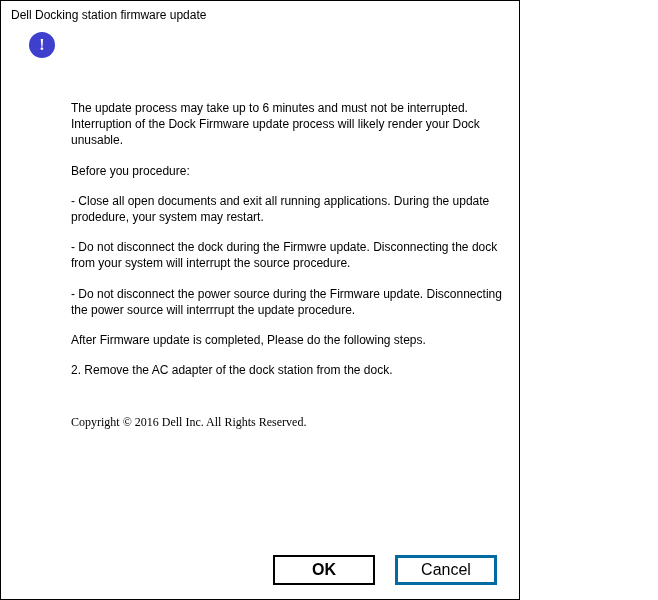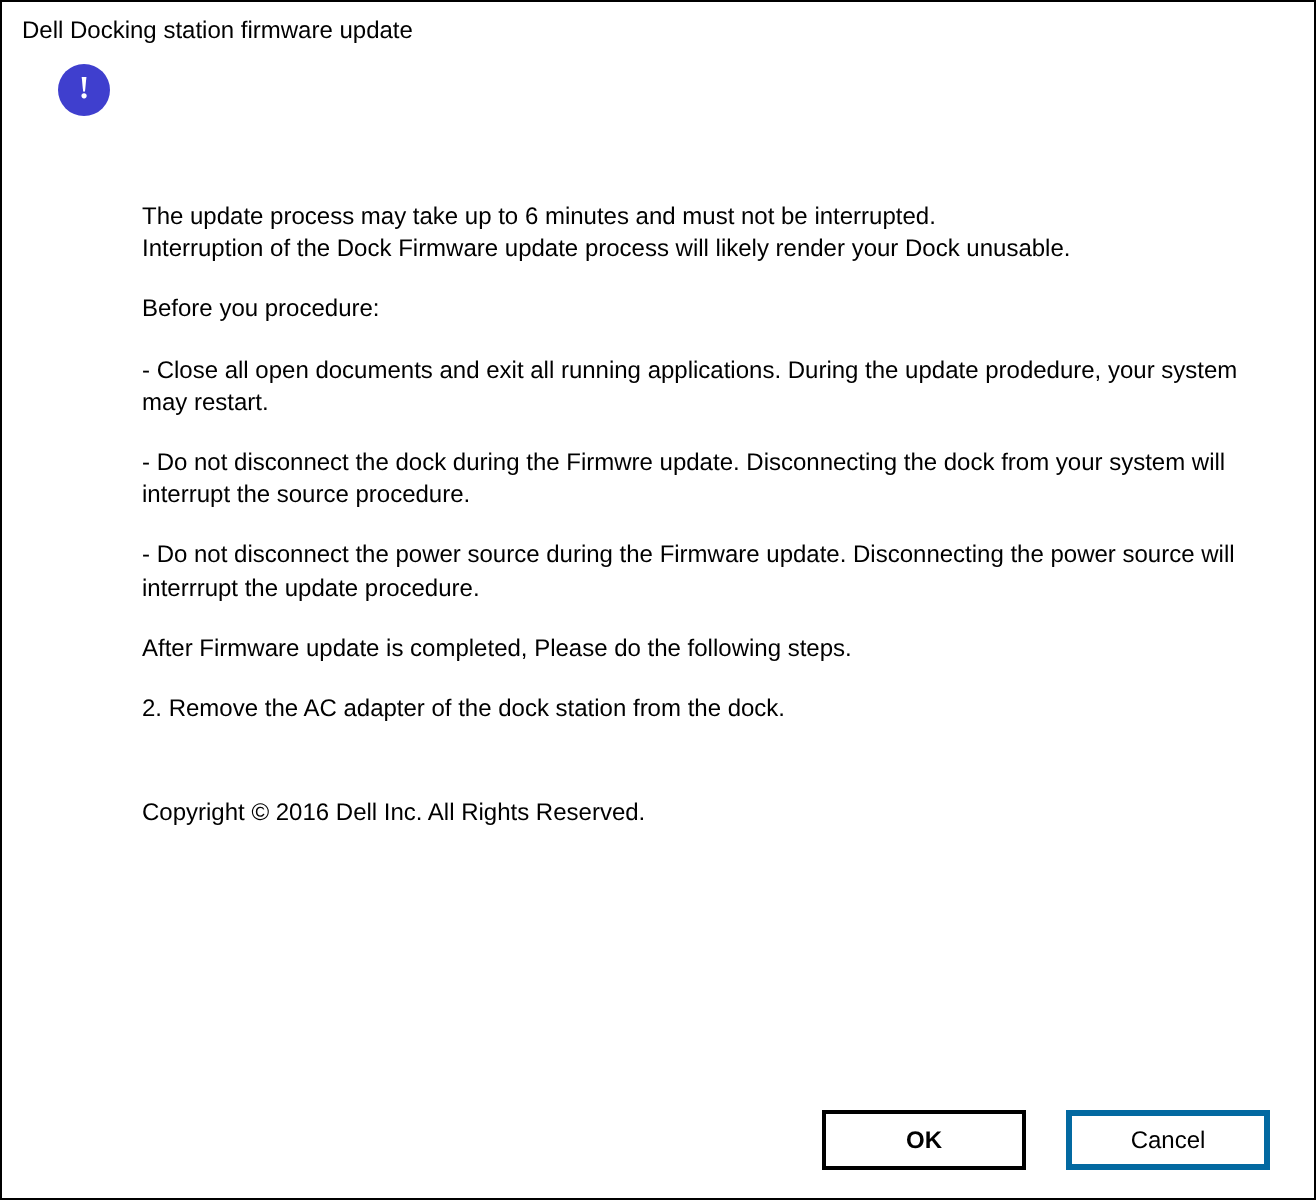--- a/index.html
+++ b/index.html
@@ -7,21 +7,21 @@
       padding: 0;
       box-sizing: border-box;
     }
     body {
       font-family: Arial, "Segoe UI", sans-serif;
       font-size: 12px;
       color: #000;
       background: #fff;
     }
     .dialog {
-      width: 658px;
+      width: 520px;
       height: 600px;
       border: 1px solid #000;
       background: #fff;
       position: relative;
     }
     .title-bar {
       padding: 7px 10px 4px 10px;
       font-size: 12px;
     }
     .header-row {
@@ -52,33 +52,34 @@
     }
     .content {
       padding: 42px 16px 0 70px;
       line-height: 1.35;
     }
     .content p {
       margin-bottom: 14px;
     }
     .copyright {
       margin-top: 36px;
+      font-family: Liberation Serif, serif;
     }
     .button-row {
       position: absolute;
       bottom: 14px;
       right: 22px;
       display: flex;
       gap: 20px;
     }
     .btn {
       width: 102px;
       height: 30px;
       background: #fff;
-      font-size: 12px;
+      font-size: 16px;
       font-family: inherit;
       cursor: pointer;
       display: flex;
       align-items: center;
       justify-content: center;
     }
     .btn-primary {
       border: 2px solid #000;
       font-weight: bold;
     }

